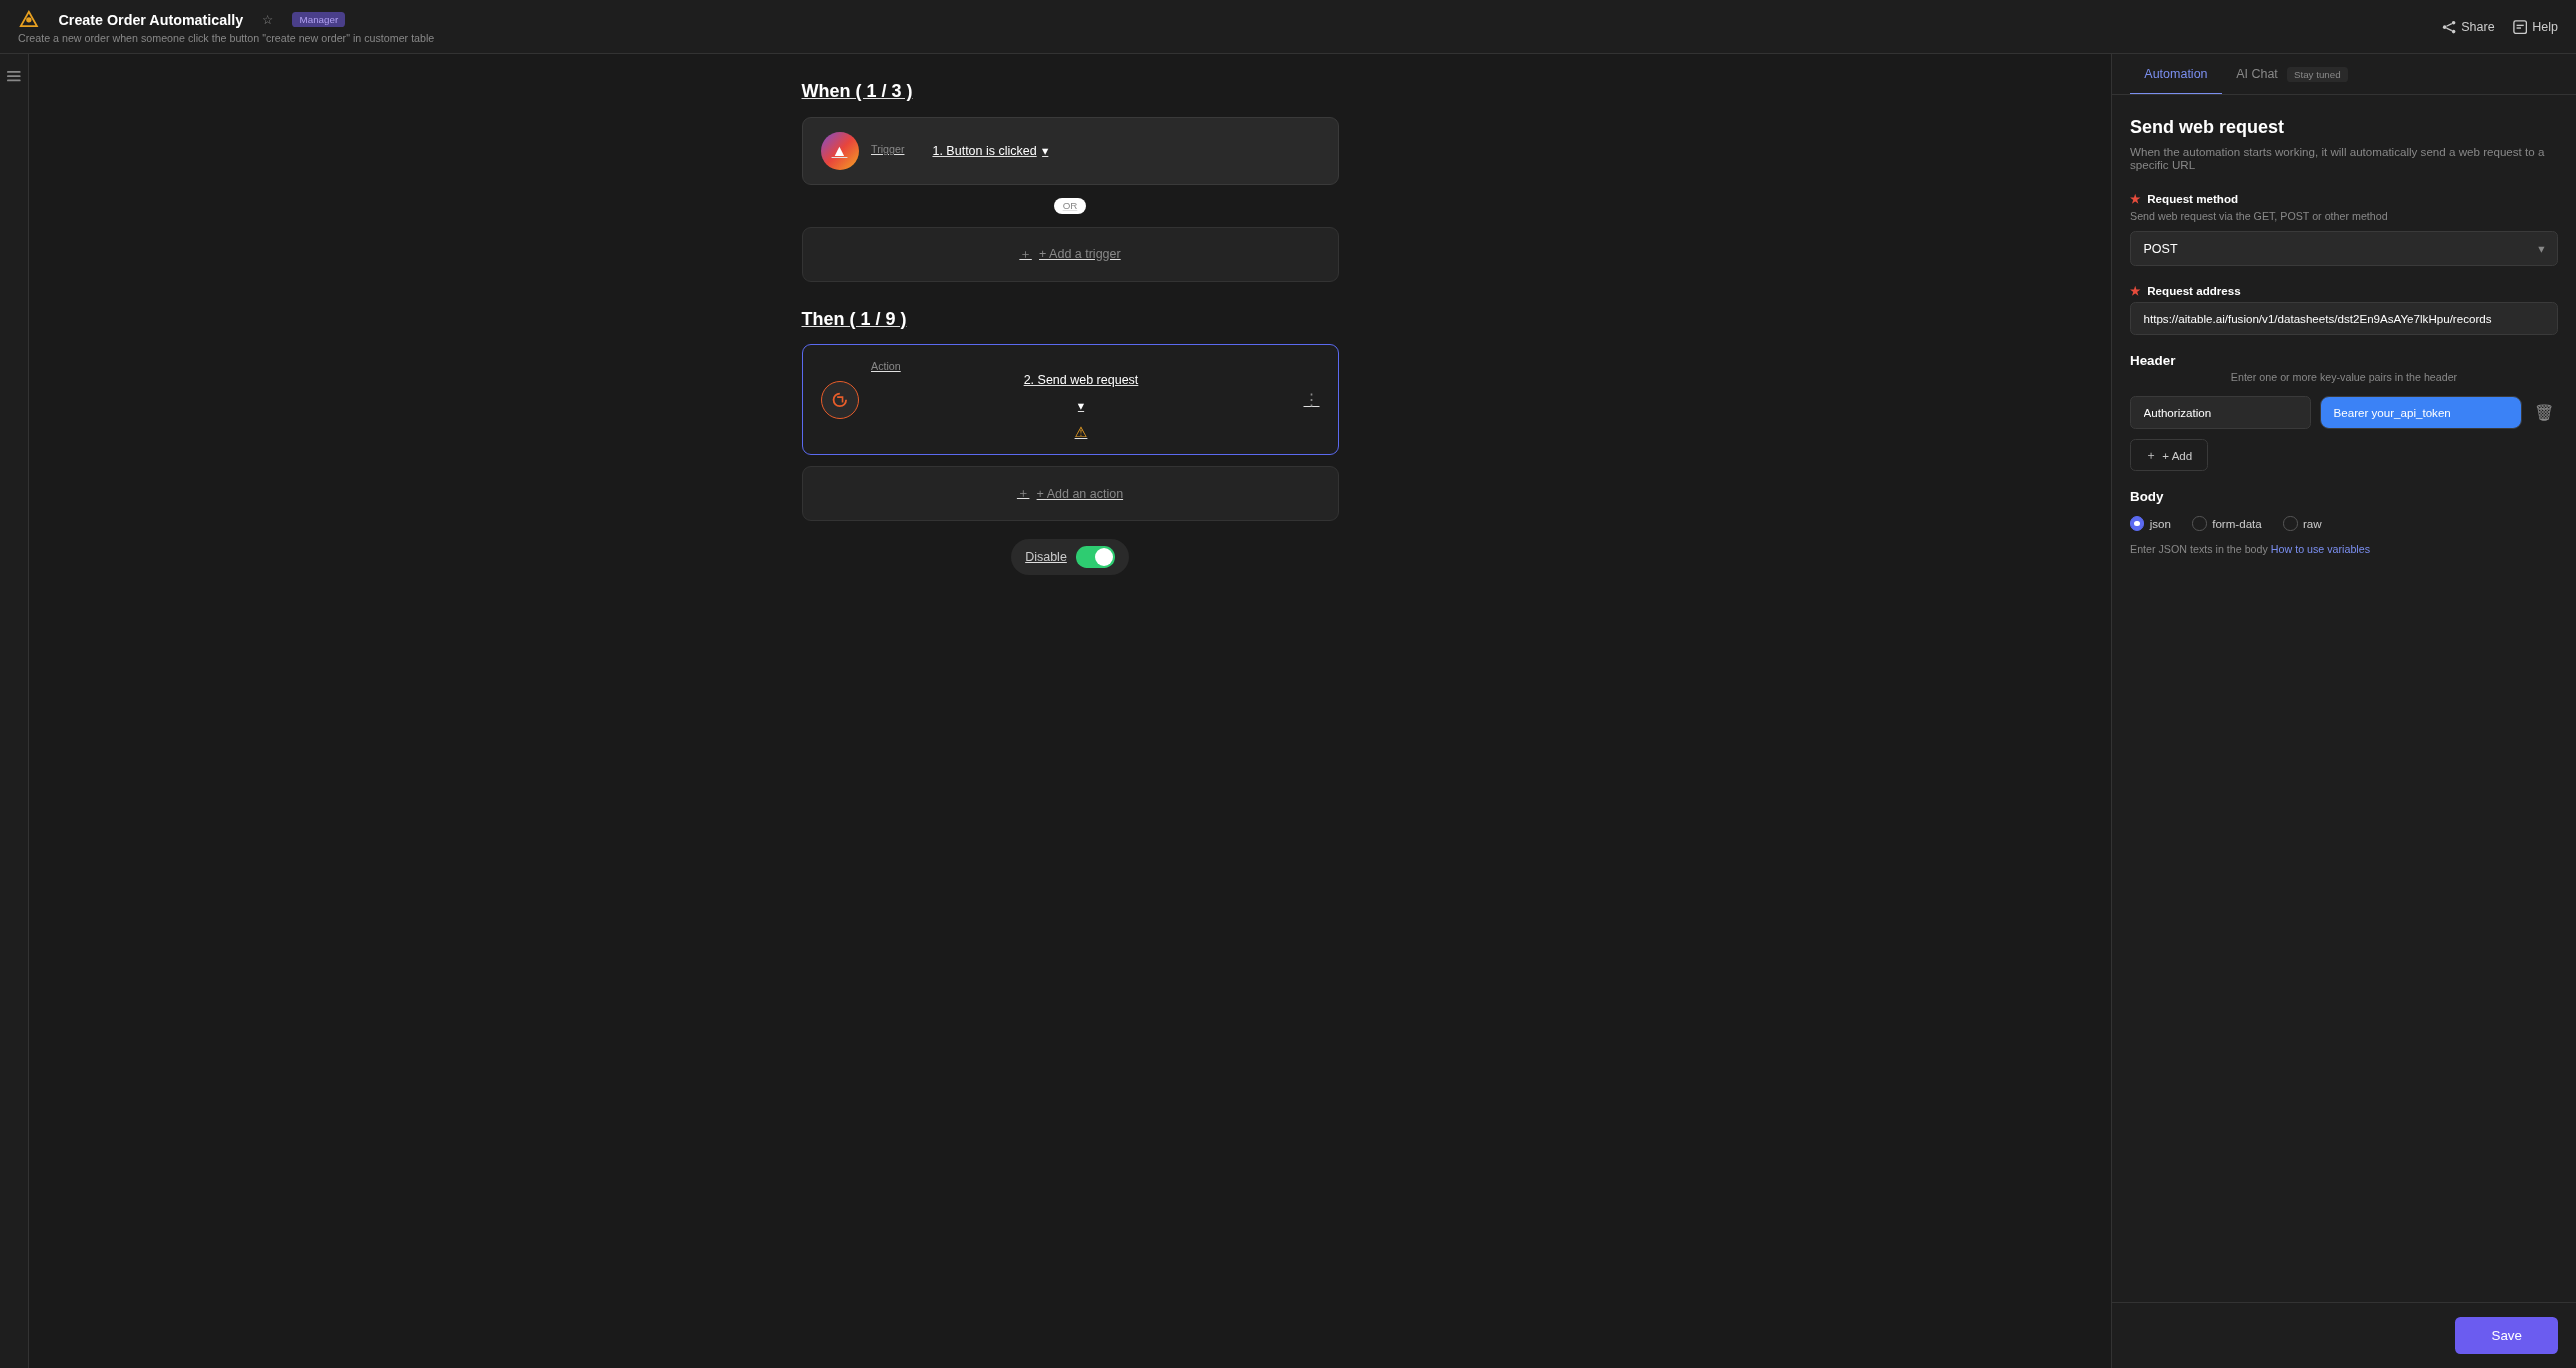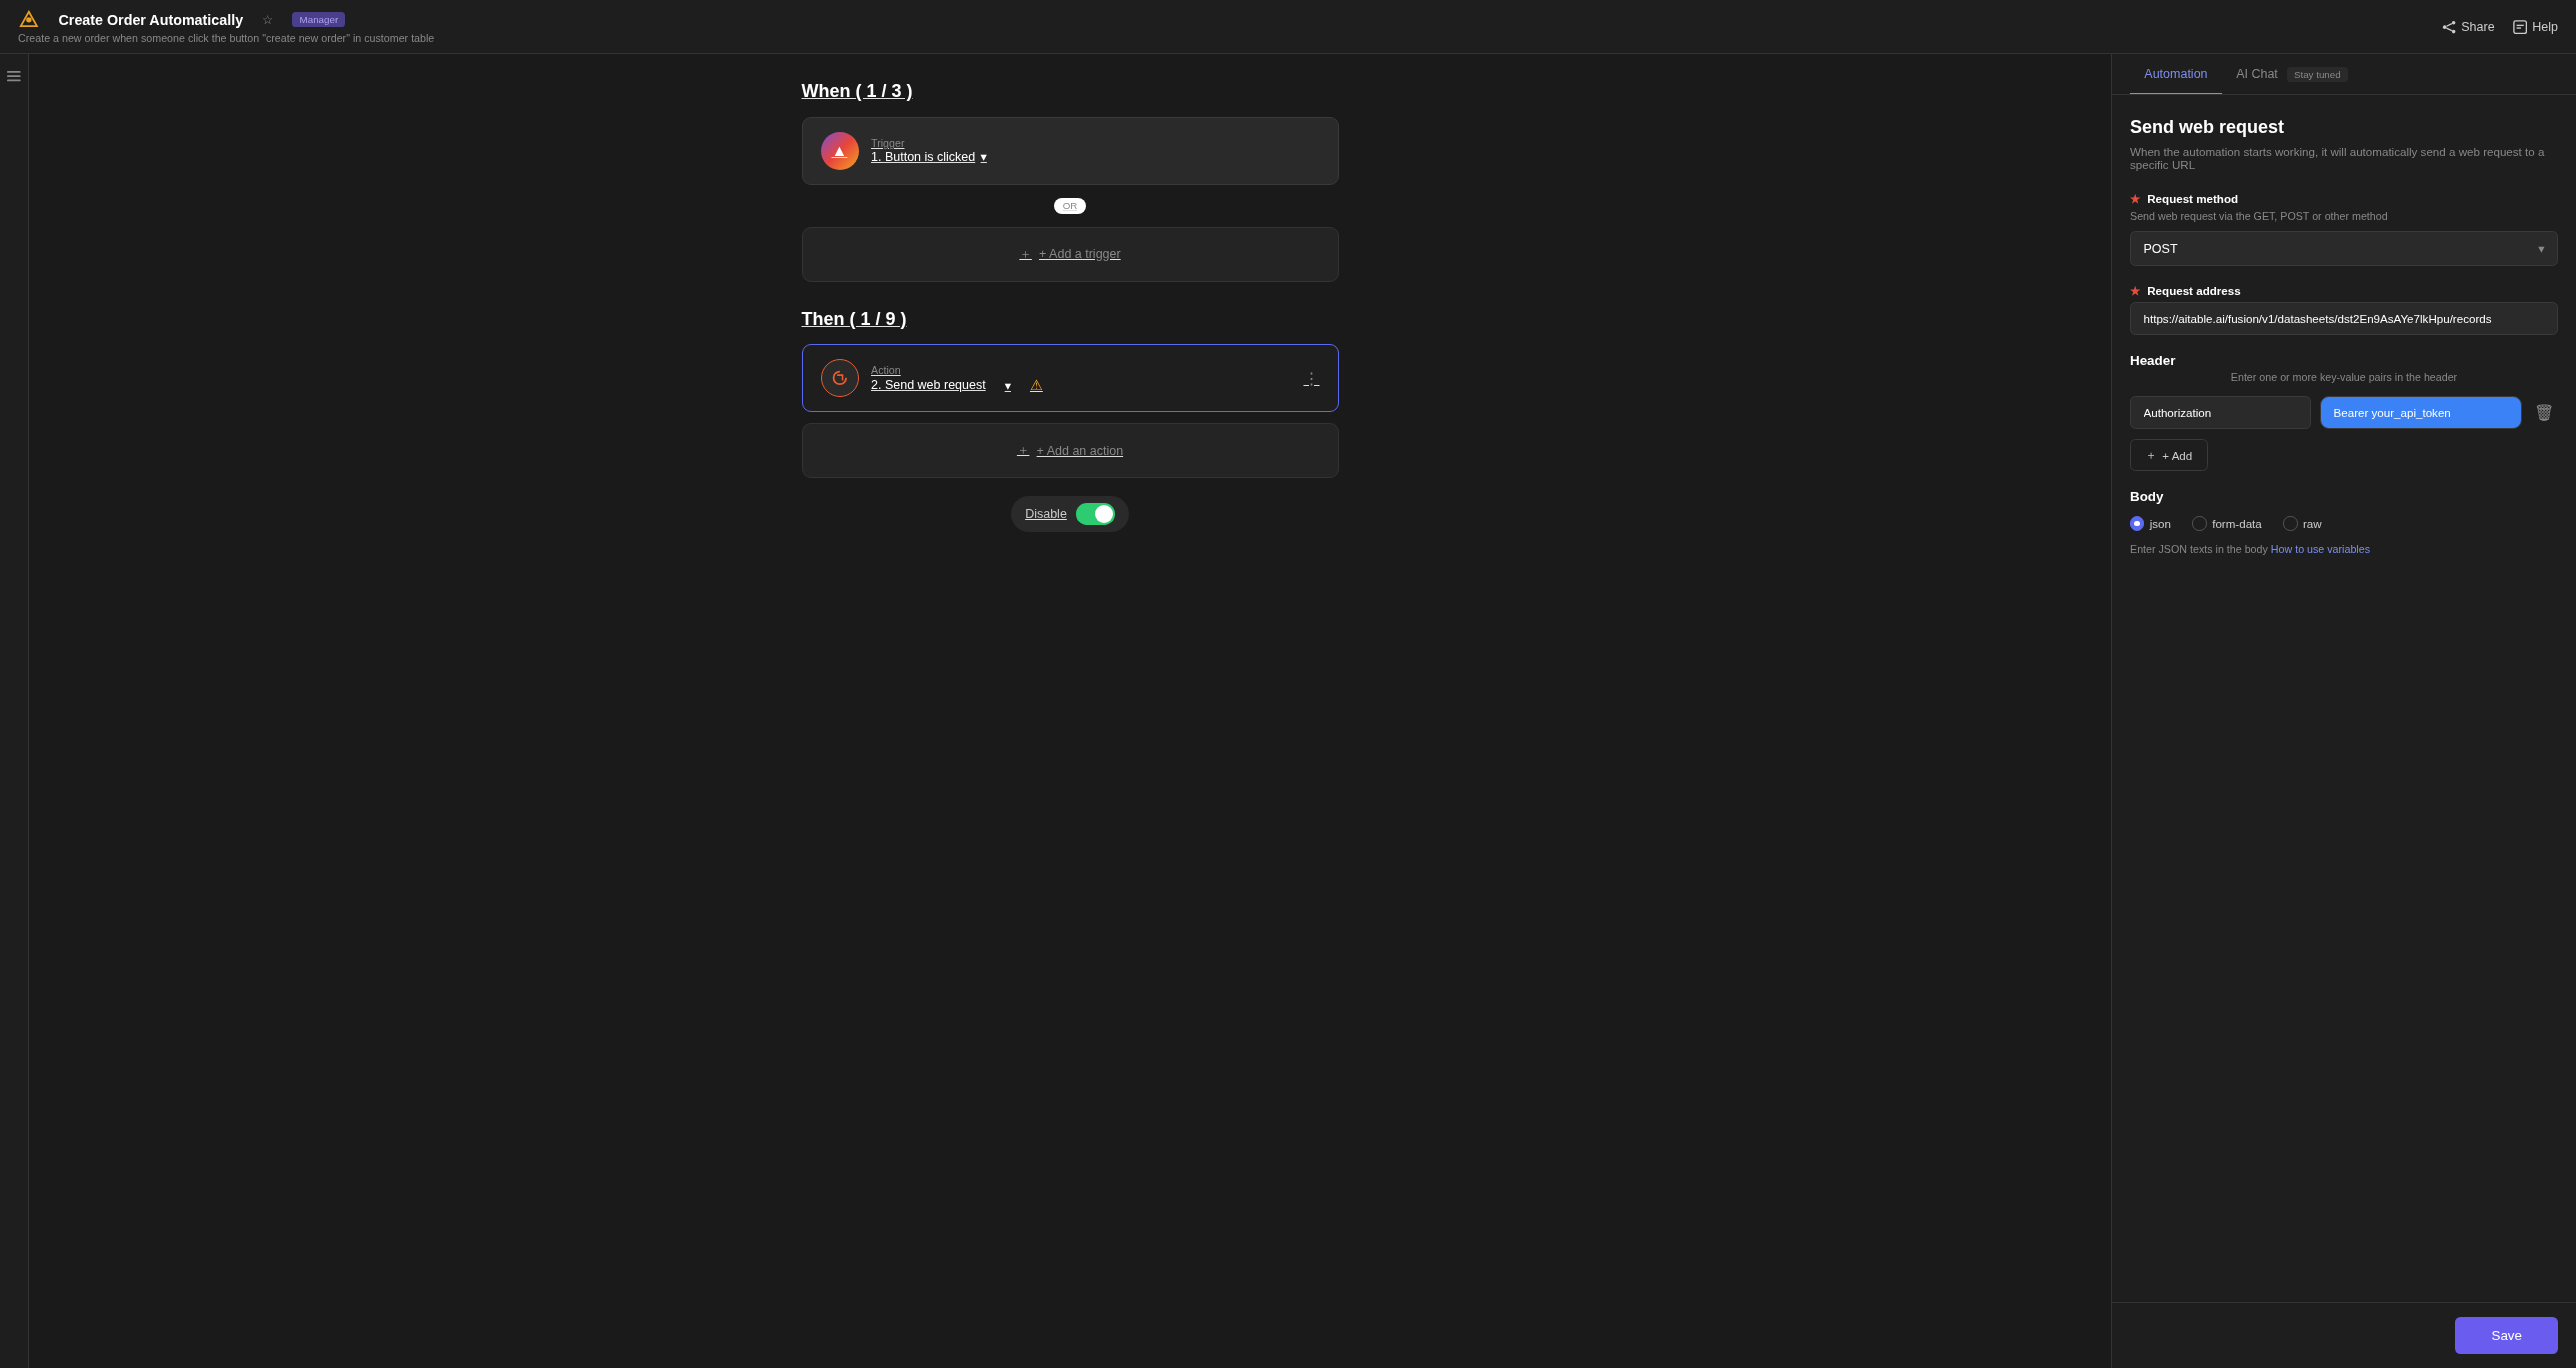--- a/index.html
+++ b/index.html
@@ -133,21 +133,21 @@
       background: linear-gradient(135deg, #7b4fcf, #e8453c, #f5a623);
       display: flex;
       align-items: center;
       justify-content: center;
       font-size: 16px;
       color: white;
       flex-shrink: 0;
     }
     .trigger-info {
       display: flex;
-      flex-direction: column;
+      gap: 28px;
     }
     .trigger-label {
       font-size: 10.7px;
       color: #888;
     }
     .trigger-name {
       font-size: 12.5px;
       color: #fff;
       display: flex;
       align-items: center;
@@ -213,21 +213,22 @@
     }
     .action-label {
       font-size: 10.7px;
       color: #888;
     }
     .action-name {
       font-size: 12.5px;
       color: #fff;
       display: flex;
       align-items: center;
-      gap: 19px;
+      gap: 11px;
+      flex-direction: column;
     }
     .warning-icon {
       color: #f5a623;
       font-size: 14.3px;
     }
     .more-btn {
       color: #888;
       font-size: 16px;
       cursor: pointer;
       background: none;

